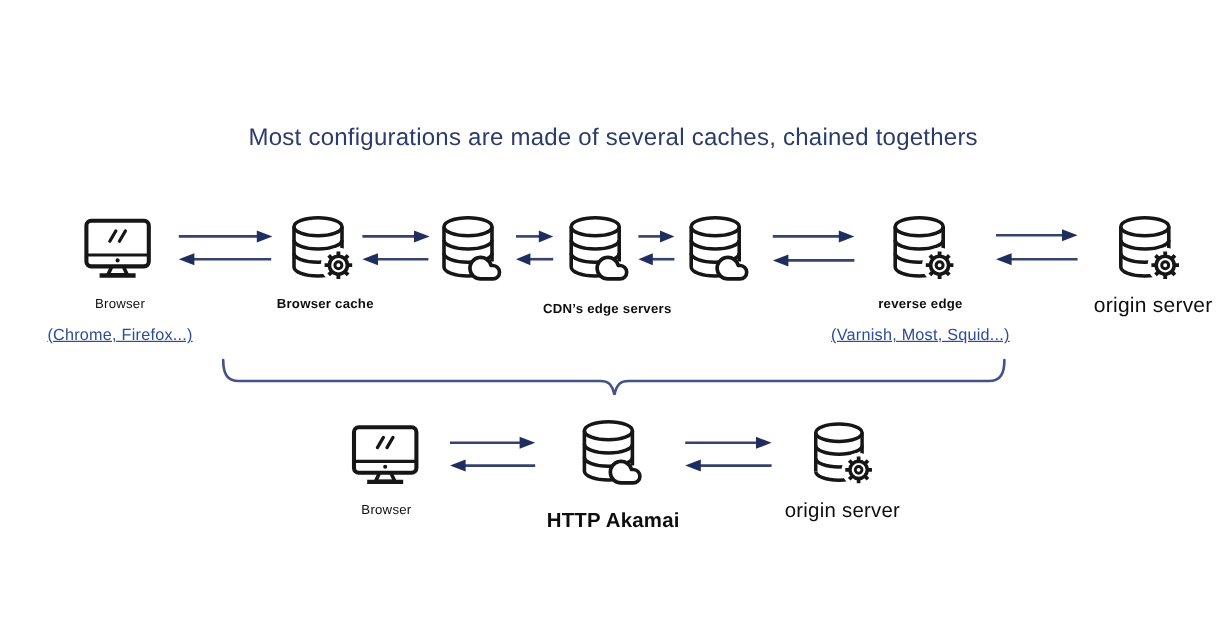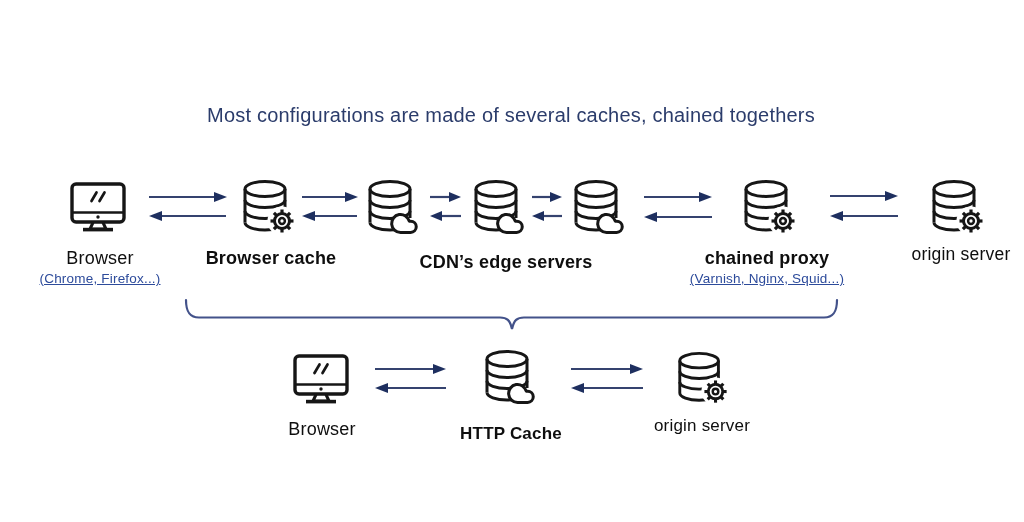--- a/index.html
+++ b/index.html
@@ -3,21 +3,21 @@
 <meta charset="utf-8">
 <style>
   html,body{margin:0;padding:0;background:#fff;}
   .stage{position:relative;width:1024px;height:442px;background:#fff;overflow:hidden;
          font-family:"Liberation Sans",sans-serif;}
   .title{position:absolute;left:511px;top:104px;transform:translateX(-50%);
          white-space:nowrap;font-size:20px;font-weight:500;color:#2b3c6b;letter-spacing:.2px;}
   .overlay{position:absolute;left:0;top:0;width:1024px;height:522px;}
   .icon{position:absolute;}
   .lbl{position:absolute;transform:translateX(-50%);white-space:nowrap;
-       font-size:18px;color:#0e0e0e;letter-spacing:.2px;}
+       font-size:11px;color:#0e0e0e;letter-spacing:.2px;}
   .lbl.bold{font-weight:700;}
   .sub{position:absolute;transform:translateX(-50%);white-space:nowrap;
        font-size:13.5px;font-weight:500;color:#2d4b9b;letter-spacing:.2px;text-decoration:underline;}
 </style>
 </head>
 <body>
 
 <div class="stage">
 
   <svg width="0" height="0" style="position:absolute" aria-hidden="true">
@@ -141,32 +141,32 @@
       <use href="#db-gear"></use>
     </svg>
 
   <div class="lbl" style="left:100px;top:248px">Browser</div>
   <div class="sub" style="left:100px;top:271px">(Chrome, Firefox...)</div>
 
   <div class="lbl bold" style="left:271px;top:248px">Browser cache</div>
 
   <div class="lbl bold" style="left:506px;top:252px">CDN’s edge servers</div>
 
-  <div class="lbl bold" style="left:767px;top:248px">chained proxy</div>
-  <div class="sub" style="left:767px;top:271px">(Varnish, Nginx, Squid...)</div>
+  <div class="lbl bold" style="left:767px;top:248px">reverse edge</div>
+  <div class="sub" style="left:767px;top:271px">(Varnish, Most, Squid...)</div>
 
   <div class="lbl" style="left:961px;top:244px;font-size:17.5px">origin server</div>
 
   <svg class="icon" style="left:292px;top:353px" width="58" height="52" viewBox="0 0 58 52">
       <use href="#monitor"></use>
     </svg>
   <svg class="icon" style="left:481px;top:348px" width="58" height="60" viewBox="0 0 58 60">
       <use href="#db-cloud"></use>
     </svg>
   <svg class="icon" style="left:674px;top:350px" width="56" height="58" viewBox="0 0 58 60">
       <use href="#db-gear"></use>
     </svg>
 
   <div class="lbl" style="left:322px;top:419px">Browser</div>
-  <div class="lbl bold" style="left:511px;top:424px;font-size:17px">HTTP Cache</div>
+  <div class="lbl bold" style="left:511px;top:424px;font-size:17px">HTTP Akamai</div>
   <div class="lbl" style="left:702px;top:416px;font-size:17px">origin server</div>
 
 </div>
 
 </body></html>

